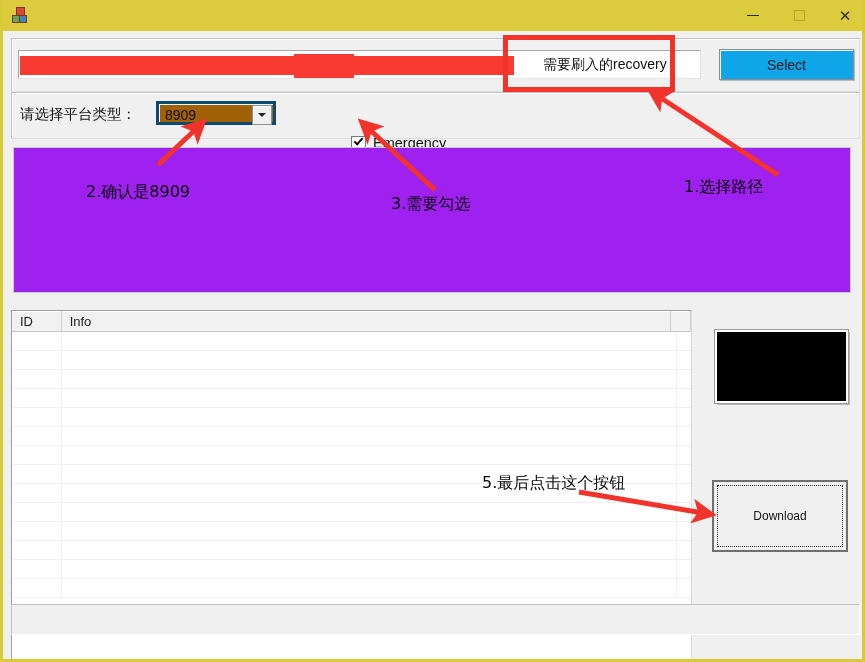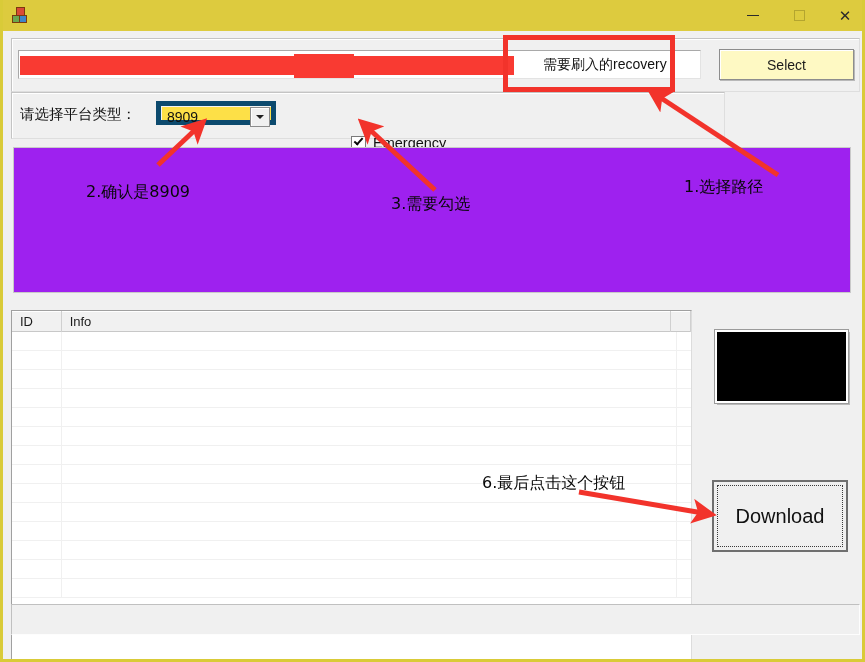--- a/index.html
+++ b/index.html
@@ -57,21 +57,21 @@
   
   .groupbox {
     position: absolute;
     background: #f0f0f0;
     border: 1px solid #dedede;
     box-shadow: inset 1px 1px 0 #ffffff;
     border-top-color: #c4c4c4;
     border-left-color: #c4c4c4;
   }
   #gb-path { left: 8px; top: 38px; width: 849px; height: 54px; }
-  #gb-plat { left: 8px; top: 92px; width: 714px; height: 47px; }
+  #gb-plat { left: 8px; top: 92px; width: 849px; height: 47px; }
 
   #path-input {
     position: absolute; left: 6px; top: 11px;
     width: 683px; height: 29px;
     background: #ffffff;
     border: 1px solid #a9a9a9;
     border-right-color: #e3e3e3;
     border-bottom-color: #e3e3e3;
     overflow: hidden;
   }
@@ -87,38 +87,38 @@
     background: #f93a32;
   }
   #path-value {
     position: absolute; left: 524px; top: 5px;
     font-size: 14px; color: #111; white-space: nowrap;
   }
 
   #select-btn {
     position: absolute; left: 707px; top: 10px;
     width: 135px; height: 31px;
-    background: #fef9c3;
+    background: #0ea5e9;
     border: 1px solid #8d8d8d;
     box-shadow: inset 1px 1px 0 #ffffff, 1px 1px 0 #b8b8b8;
     display: flex; align-items: center; justify-content: center;
     font-size: 14px; color: #1b1b1b;
   }
 
   
   #plat-label {
     position: absolute; left: 8px; top: 12px;
     font-size: 14.5px; color: #111;
     white-space: nowrap;
   }
   #plat-combo {
     position: absolute; left: 144px; top: 8px;
     width: 120px; height: 24px;
-    background: #fde047;
-    border: 5px solid #0c4a6e;
+    background: #a16207;
+    border: 3px solid #0c4a6e;
     box-shadow: inset 1px 1px 0 #f3f3f3;
   }
   #plat-combo .val {
     position: absolute; left: 6px; top: 3px;
     font-size: 14px; color: #111;
   }
   #plat-combo .arrowbox {
     position: absolute; right: 1px; top: 1px;
     width: 20px; height: 20px;
     background: #f0f0f0;
@@ -205,21 +205,21 @@
     box-shadow: 0 0 0 1px #9b9b9b, 2px 2px 0 #b9b9b9;
   }
 
   
   #download-btn {
     position: absolute; left: 709px; top: 480px;
     width: 136px; height: 72px;
     background: #f0f0f0;
     border: 2px solid #6f6f6f;
     display: flex; align-items: center; justify-content: center;
-    font-size: 20px; color: #111;
+    font-size: 12px; color: #111;
   }
   #download-btn .focusring {
     position: absolute; left: 3px; top: 3px; right: 3px; bottom: 3px;
     border: 1px dotted #3a3a3a;
   }
 
   
   #statusbar {
     position: absolute; left: 8px; top: 604px;
     width: 849px; height: 31px;
@@ -378,21 +378,21 @@
     <span>Download</span>
   </div>
 
   <div id="statusbar"></div>
 
   <div id="redbox-highlight"></div>
 
   <div class="anno-text" id="anno-1">1.选择路径</div>
   <div class="anno-text" id="anno-2">2.确认是8909</div>
   <div class="anno-text" id="anno-3">3.需要勾选</div>
-  <div class="anno-text" id="anno-5">6.最后点击这个按钮</div>
+  <div class="anno-text" id="anno-5">5.最后点击这个按钮</div>
 
   <svg class="arrows" viewBox="0 0 865 662">
     <defs>
       <marker id="ah" markerWidth="5" markerHeight="5" refX="2.2" refY="2.5" orient="auto" markerUnits="strokeWidth">
         <path d="M0,0 L5,2.5 L0,5 L1.2,2.5 z" fill="#f2332b"></path>
       </marker>
     </defs>
 
     <line x1="775" y1="175" x2="655" y2="96" stroke="#f2332b" stroke-width="5" marker-end="url(#ah)"></line>
 

